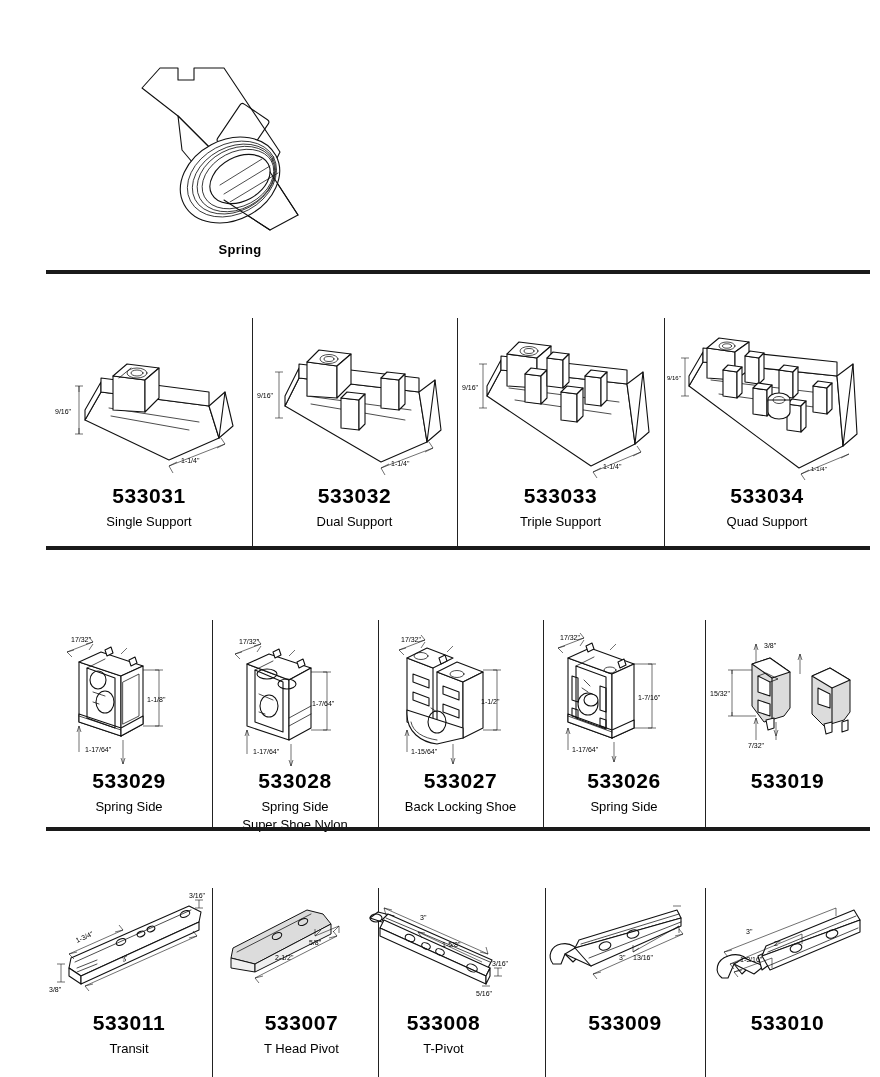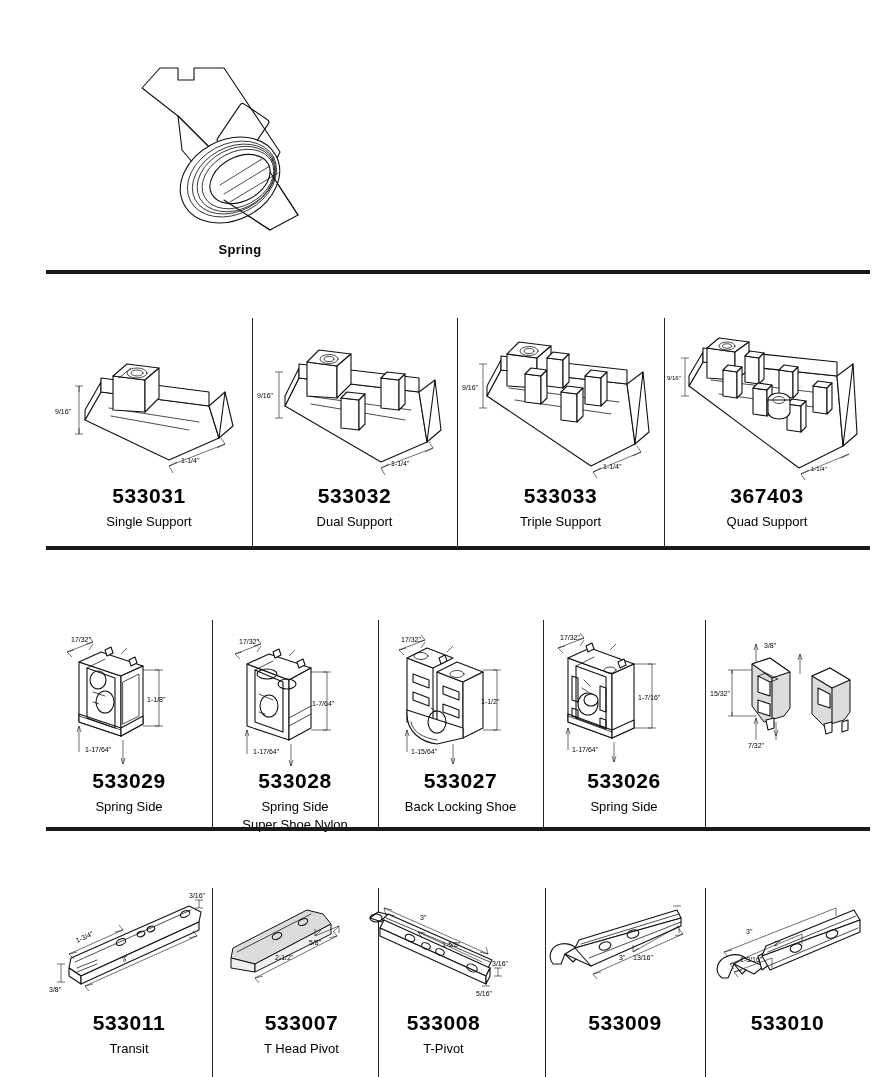--- a/index.html
+++ b/index.html
@@ -295,21 +295,21 @@
         <path class="fillw" d="M101,70 L101,82 A11,7 0 0 0 123,82 L123,70 Z"></path>
         <ellipse class="ln-t" cx="112" cy="70" rx="6" ry="3.5"></ellipse>
 
         <path class="dim" d="M134,144 L182,124"></path>
         <path class="dim" d="M134,144 L142,140 M134,144 L138,150"></path>
         <path class="dim" d="M182,124 L174,128"></path>
         <text class="dimtxt6" x="144" y="141">1-1/4"</text>
       </svg>
     </div>
     <div class="cell-label" style="top:155px;">
-      <div class="part-no">367403</div>
+      <div class="part-no">533034</div>
       <div class="part-desc">Quad Support</div>
     </div>
   </div>
 
   <div class="hrule" style="top:546px;"></div>
 
   <div class="vrule" style="left:212px; top:620px; height:208px;"></div>
   <div class="vrule" style="left:378px; top:620px; height:208px;"></div>
   <div class="vrule" style="left:543px; top:620px; height:208px;"></div>
   <div class="vrule" style="left:705px; top:620px; height:208px;"></div>
@@ -523,20 +523,24 @@
         <path class="dim" d="M24,44 L24,40 M24,82 L24,86"></path>
         <path class="dim" d="M28,40 L44,40 M28,86 L48,86"></path>
         <text class="dimtxt" x="2" y="66">15/32"</text>
 
         <path class="dim" d="M48,88 L48,110 M68,92 L68,110"></path>
         <path class="dim" d="M46,94 L48,88 M50,94 L48,88"></path>
         <path class="dim" d="M66,100 L68,106 M70,100 L68,106"></path>
         <text class="dimtxt" x="40" y="118">7/32"</text>
       </svg>
     </div>
+    <div class="cell-label" style="top:140px;">
+      <div class="part-no">533019</div>
+      <div class="part-desc"></div>
+    </div>
   </div>
 
   <div class="hrule" style="top:827px;"></div>
 
   <div class="vrule" style="left:212px; top:888px; height:189px;"></div>
   <div class="vrule" style="left:378px; top:888px; height:189px;"></div>
   <div class="vrule" style="left:545px; top:888px; height:189px;"></div>
   <div class="vrule" style="left:705px; top:888px; height:189px;"></div>
 
   <div class="cell" style="left:46px; top:892px; width:166px; height:180px;">

